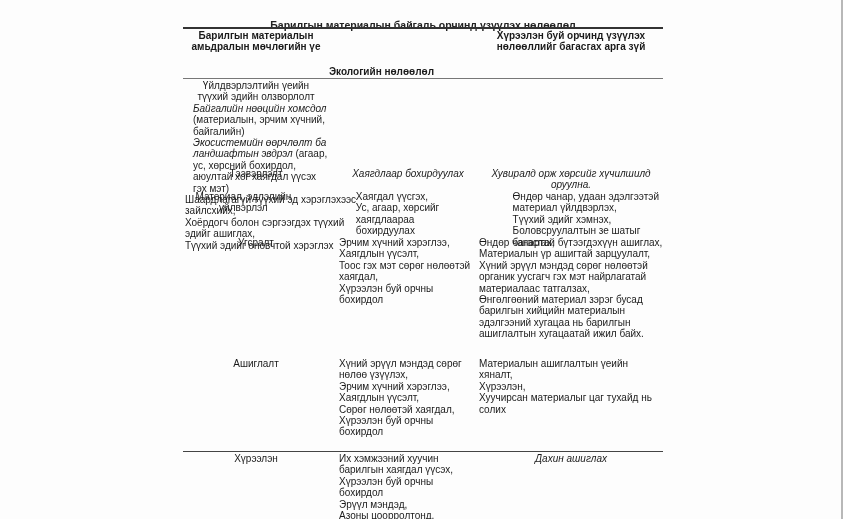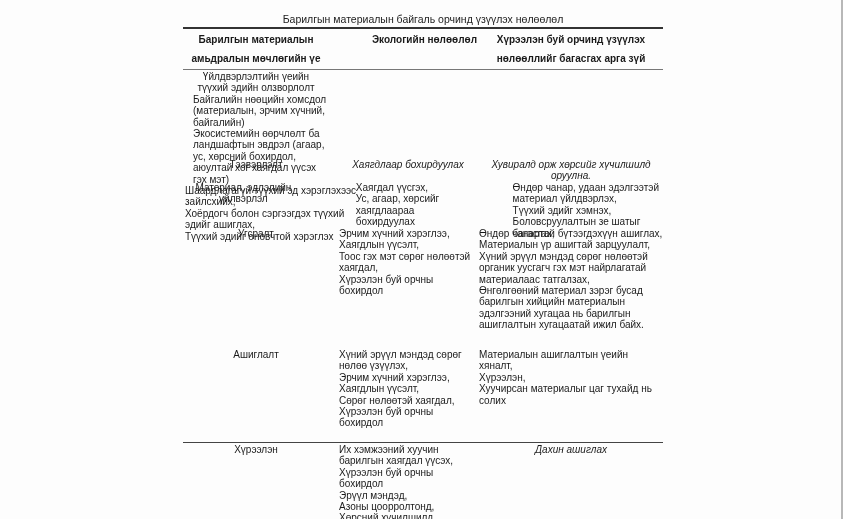--- a/index.html
+++ b/index.html
@@ -2,35 +2,35 @@
 <html><head>
 <meta charset="utf-8">
 <style>
   html, body { margin:0; padding:0; }
   body {
     width:843px; height:519px; background:#fdfdfd; position:relative; overflow:hidden;
     font-family:"Liberation Sans", sans-serif; color:#1a1a1a;
   }
   .right-edge { position:absolute; right:0; top:0; width:2px; height:519px; background:#b8b8b8; }
   .caption {
-    position:absolute; left:183px; width:480px; top:13px; text-align:center;
-    font-size:10.5px; line-height:13px; color:#222;
+    position:absolute; left:183px; width:480px; top:19px; text-align:center;
+    font-size:10.5px; line-height:13px; color:#222;font-weight:bold;
   }
   .tbl { position:absolute; left:183px; top:27px; width:480px; }
   .rule-thick { height:2px; background:#333; }
   .rule-thin { height:1px; background:#777; }
   .row { display:flex; }
   .c1 { width:146px; text-align:center; padding:0 4px; box-sizing:border-box; }
   .c2 { width:148px; padding-left:10px; box-sizing:border-box; }
   .c3 { width:186px; padding-left:2px; box-sizing:border-box; }
-  .hdr { font-weight:bold; font-size:10px; line-height:19px; padding-top:1px; padding-bottom:1px; }
-  .hdr .c2 { text-align:right; padding-left:0; }
+  .hdr { font-weight:bold; font-size:10px; line-height:11px; padding-top:1px; padding-bottom:1px; }
+  .hdr .c2 { text-align:left; padding-left:0;margin-top:36px; }
   .hdr .c3 { text-align:center; }
   .cell { font-size:10px; line-height:11.4px; white-space:pre-line; }
-  .it { }
+  .it { font-style:italic; }
   .center { text-align:center;font-style:italic; }
 </style>
 </head>
 <body>
 
 <div class="right-edge"></div>
 
 <div class="caption">Барилгын материалын байгаль орчинд үзүүлэх нөлөөлөл</div>
 
 <div class="tbl">

